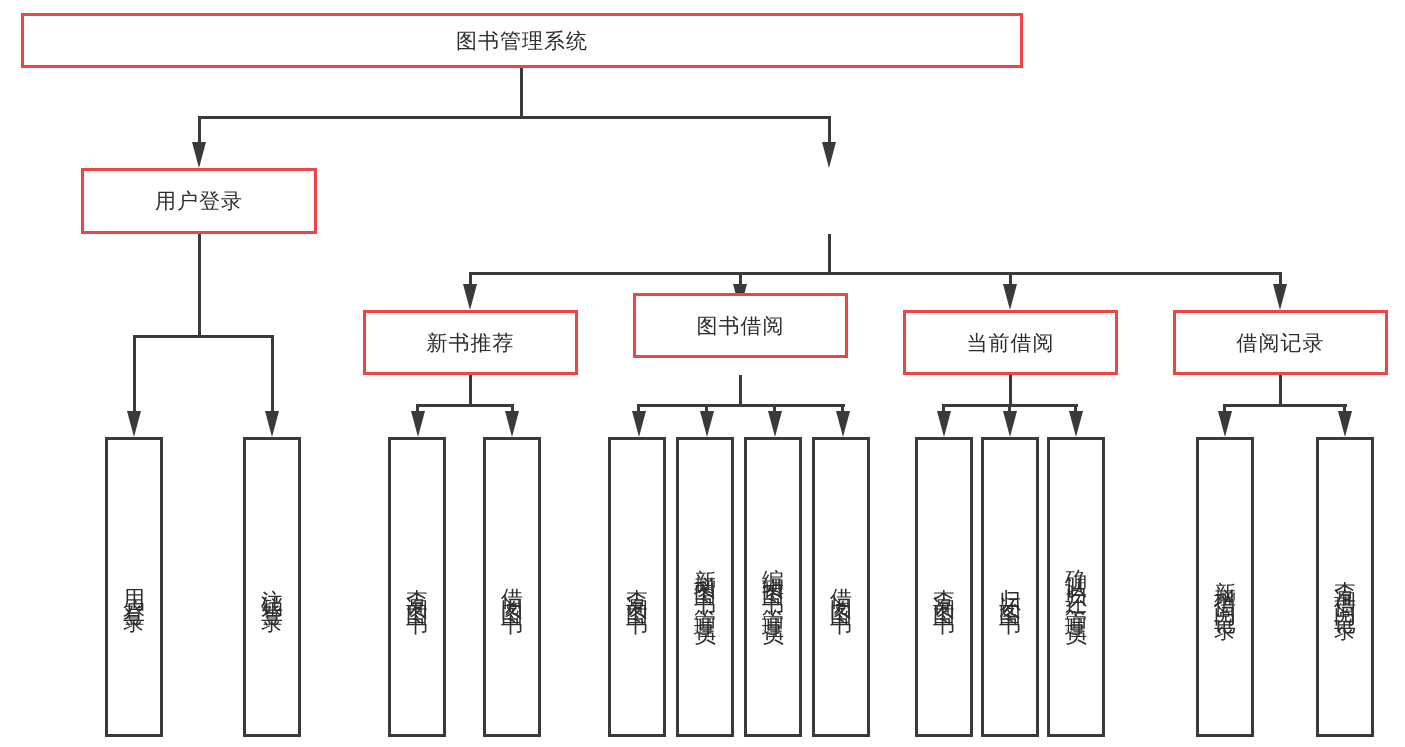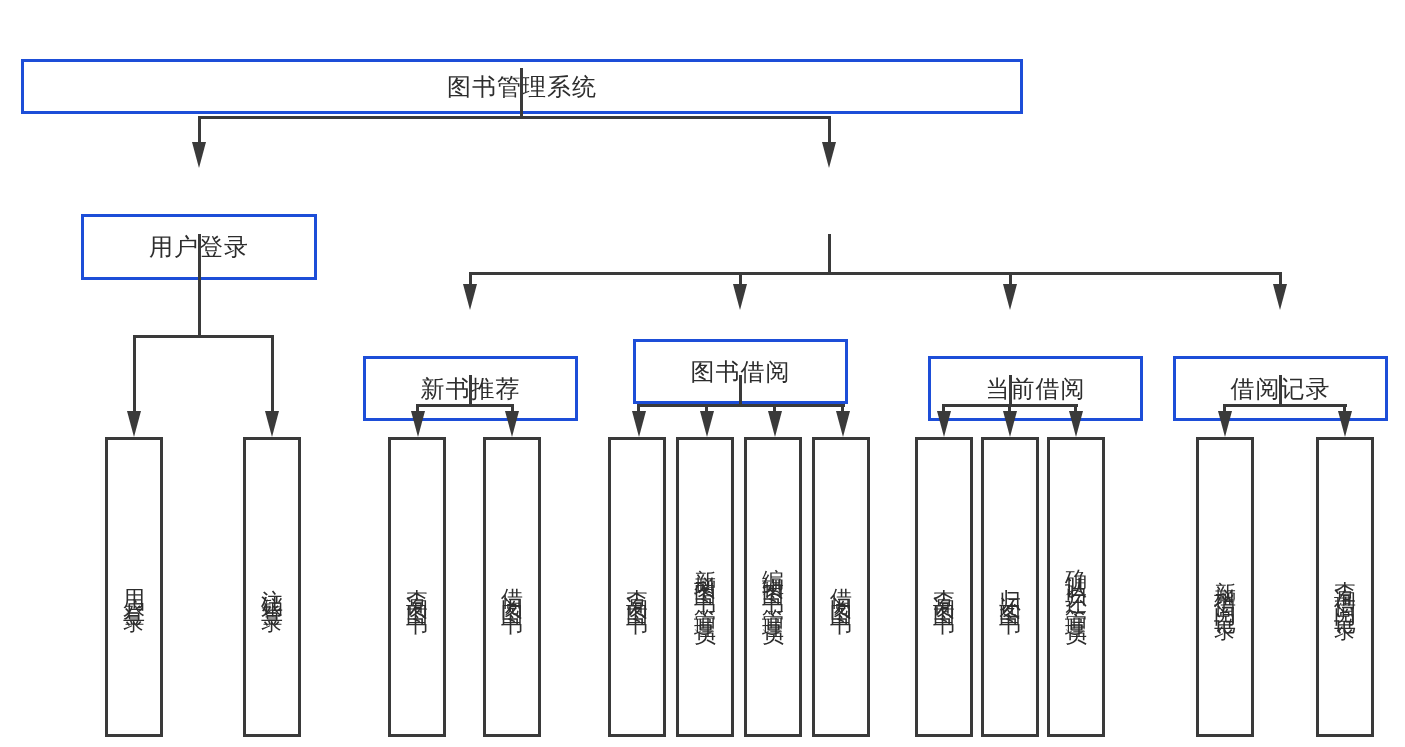--- a/index.html
+++ b/index.html
@@ -13,29 +13,28 @@
     height: 747px;
     background: #ffffff;
     font-family: "Liberation Sans", "DejaVu Sans", sans-serif;
     overflow: hidden;
   }
   
   .box {
     position: absolute;
     box-sizing: border-box;
     background: #ffffff;
-    border: 3px solid #1d4ed8;
+    border: 3px solid #ef4444;
     display: flex;
     align-items: center;
     justify-content: center;
     color: #2d2d2d;
-    font-size: 24px;
+    font-size: 21px;
     letter-spacing: 1px;
     white-space: nowrap;
-    margin-top: 46px;
   }
   .vbox {
     position: absolute;
     box-sizing: border-box;
     background: #ffffff;
     border: 3px solid #3a3a3a;
     display: flex;
     align-items: center;
     justify-content: center;
     color: #2d2d2d;
@@ -103,21 +102,21 @@
   <div class="arrow" style="left:463px; top:284px;"></div>
   <div class="vline" style="left:739px; top:272px; height:13px;"></div>
   <div class="arrow" style="left:733px; top:284px;"></div>
   <div class="vline" style="left:1009px; top:272px; height:13px;"></div>
   <div class="arrow" style="left:1003px; top:284px;"></div>
   <div class="vline" style="left:1279px; top:272px; height:13px;"></div>
   <div class="arrow" style="left:1273px; top:284px;"></div>
 
   <div class="box" style="left:363px; top:310px; width:215px; height:65px;">新书推荐</div>
   <div class="box" style="left:633px; top:293px; width:215px; height:65px;">图书借阅</div>
-  <div class="box" style="left:928px; top:310px; width:215px; height:65px;">当前借阅</div>
+  <div class="box" style="left:903px; top:310px; width:215px; height:65px;">当前借阅</div>
   <div class="box" style="left:1173px; top:310px; width:215px; height:65px;">借阅记录</div>
 
   <div class="vline" style="left:469px; top:375px; height:30px;"></div>
   <div class="hline" style="left:416px; top:404px; width:98px;"></div>
   <div class="vline" style="left:416px; top:404px; height:8px;"></div>
   <div class="arrow" style="left:411px; top:411px;"></div>
   <div class="vline" style="left:511px; top:404px; height:8px;"></div>
   <div class="arrow" style="left:505px; top:411px;"></div>
 
   <div class="vline" style="left:739px; top:375px; height:30px;"></div>

